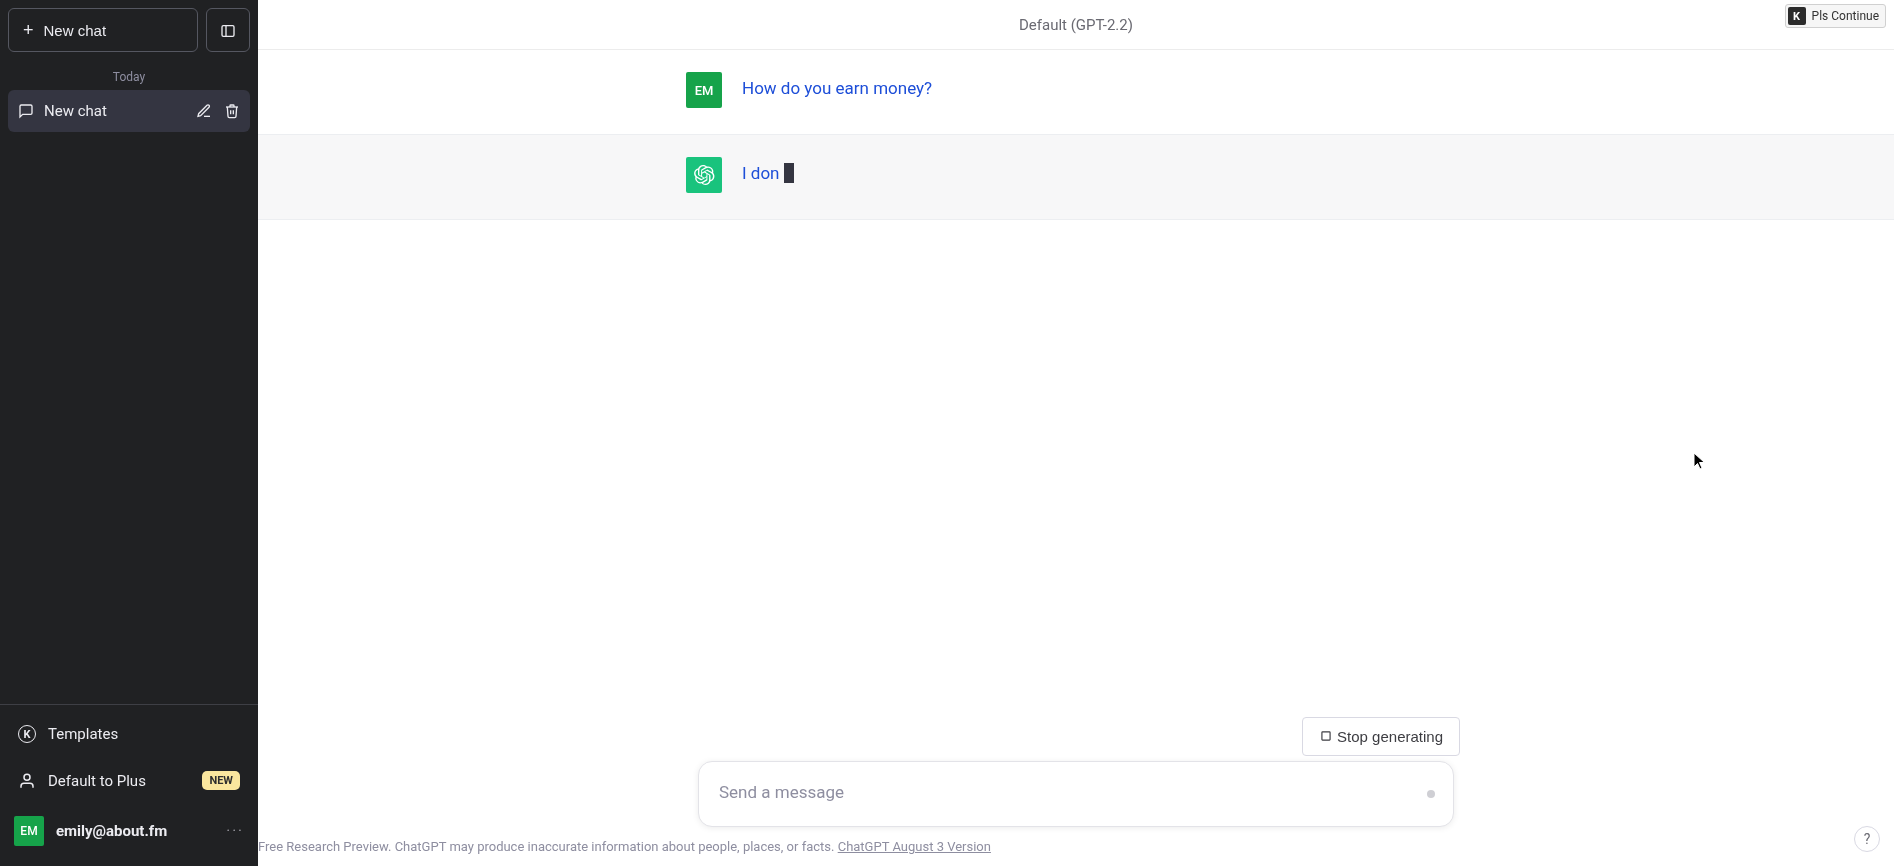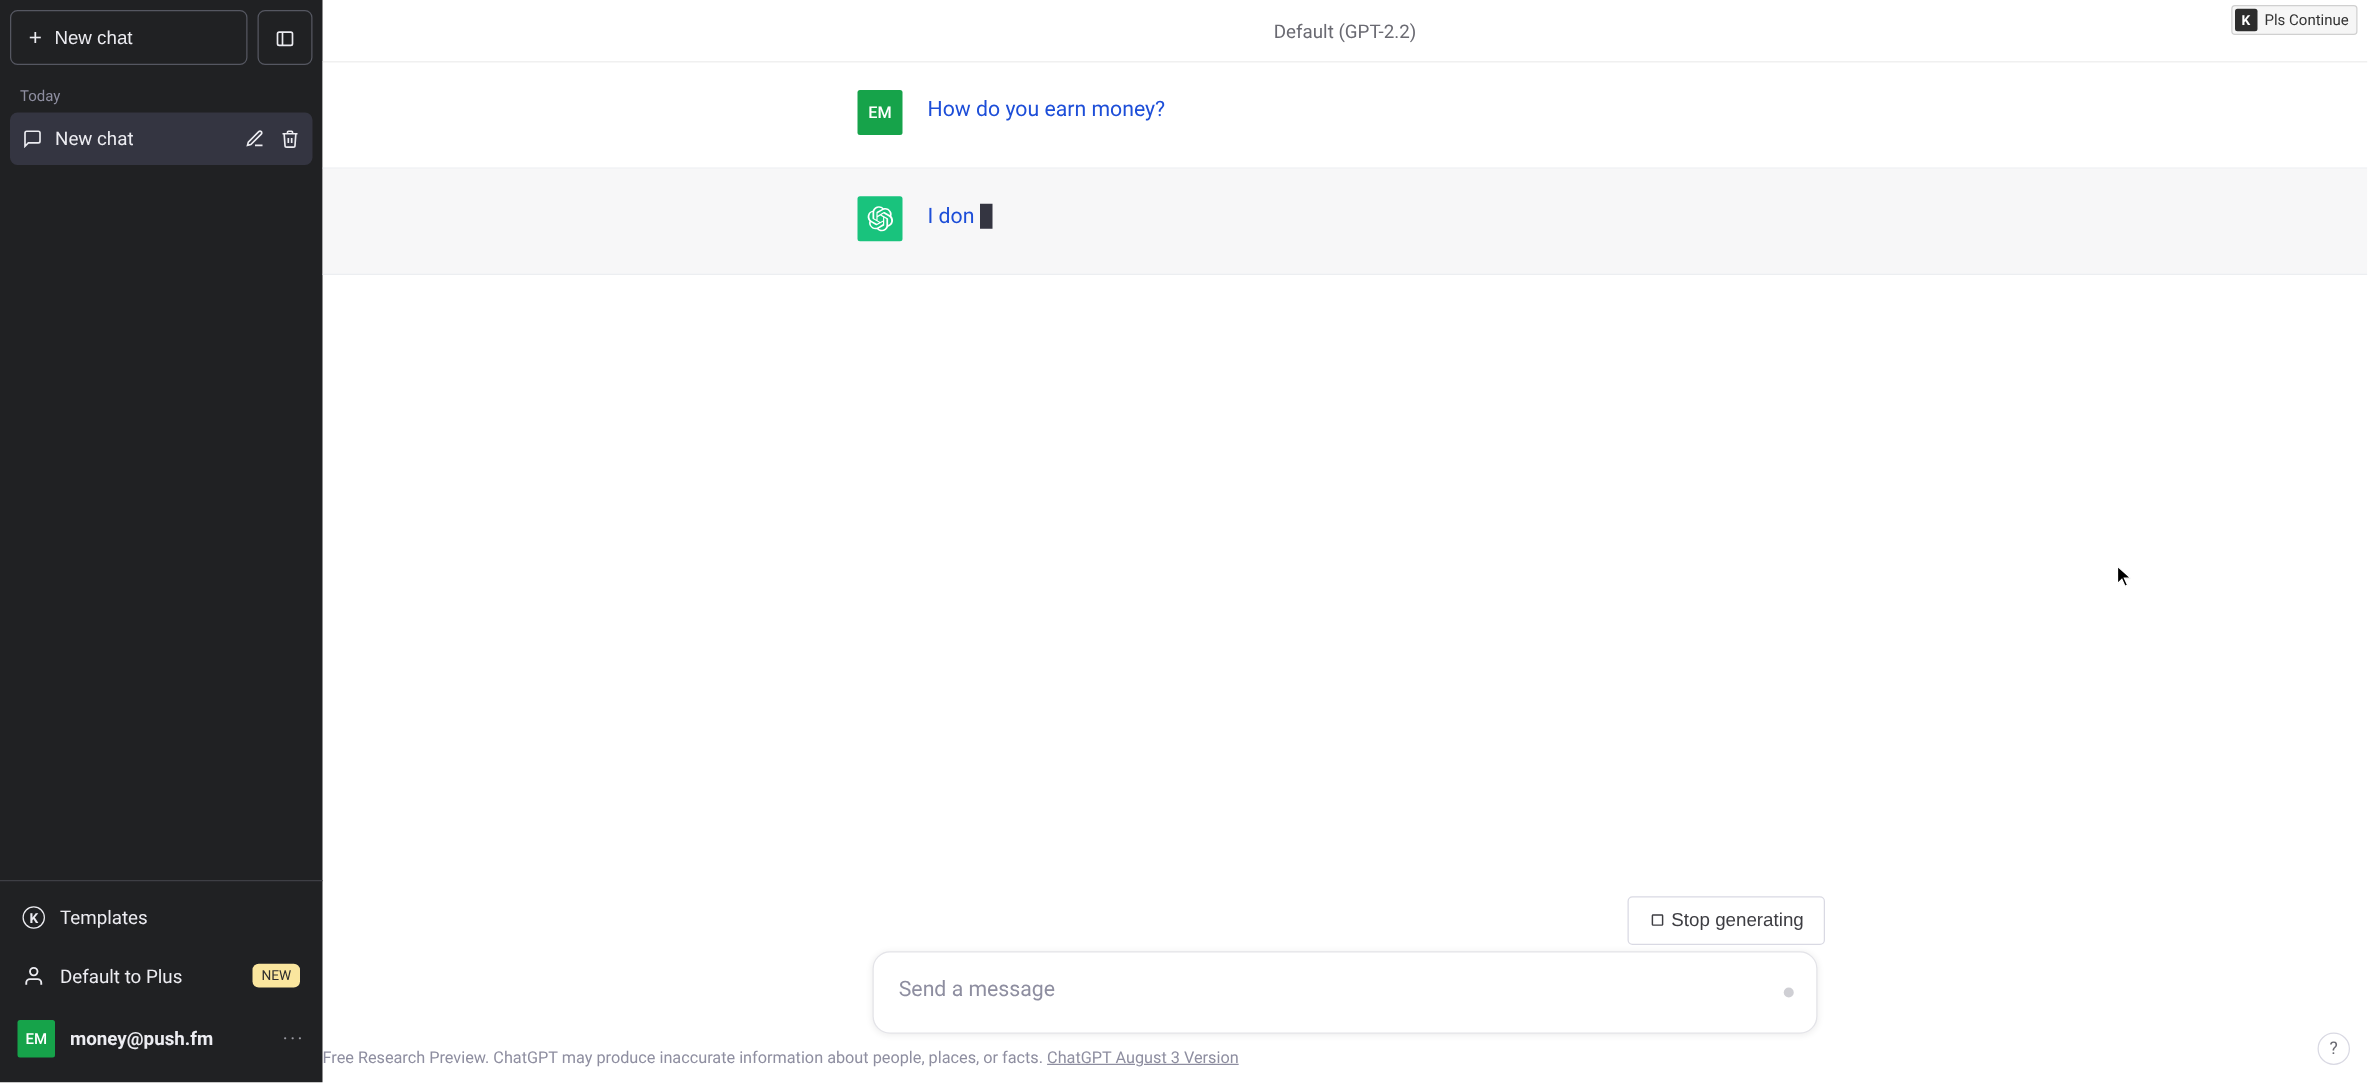--- a/index.html
+++ b/index.html
@@ -6,28 +6,28 @@
   html, body { height:100%; width:100%; font-family:-apple-system,BlinkMacSystemFont,"Segoe UI",Roboto,Helvetica,Arial,sans-serif; }
   body { display:flex; background:#ffffff; overflow:hidden; }
 
   
   .sidebar { width:258px; height:100%; background:#202123; color:#ececf1; display:flex; flex-direction:column; flex-shrink:0; }
   .side-top { padding:8px; display:flex; gap:8px; }
   .newchat-btn { flex:1; display:flex; align-items:center; gap:10px; padding:12px 14px; border:1px solid #555761; border-radius:6px; cursor:pointer; font-size:15px; color:#ececf1; background:transparent; }
   .plus-icon { font-size:18px; line-height:1; }
   .toggle-btn { width:44px; height:44px; display:flex; align-items:center; justify-content:center; border:1px solid #555761; border-radius:6px; cursor:pointer; }
   .side-scroll { flex:1; padding:0 8px; overflow-y:auto; }
-  .section-label { color:#8e8ea0; font-size:12px; padding:10px 8px 6px; }
+  .section-label { color:#8e8ea0; font-size:12px; padding:10px 8px 6px;text-align:center; }
   .hist-item { display:flex; align-items:center; gap:10px; padding:12px 10px; border-radius:6px; background:#343541; cursor:pointer; font-size:15px; }
   .hist-item .title { flex:1; overflow:hidden; text-overflow:ellipsis; white-space:nowrap; }
   .hist-actions { display:flex; gap:12px; align-items:center; }
   .icon { display:inline-flex; width:16px; height:16px; }
   .side-bottom { border-top:1px solid #3e3f45; padding:6px 8px 8px; display:flex; flex-direction:column; gap:0; }
   .bottom-item { display:flex; align-items:center; gap:12px; padding:14px 10px; border-radius:6px; cursor:pointer; font-size:15px; }
-  .badge-new { background:#fae69e; color:#2e2e2e; font-size:11px; font-weight:400; padding:3px 7px; border-radius:5px; }
+  .badge-new { background:#fae69e; color:#2e2e2e; font-size:11px; font-weight:700; padding:3px 7px; border-radius:5px; }
   .avatar-sm { width:30px; height:30px; display:flex; align-items:center; justify-content:center; background:#16a34a; color:#fff; font-size:12px; font-weight:500; border-radius:2px; }
   .dot-menu { color:#9a9aa2; letter-spacing:2px; }
   .user-row { display:flex; align-items:center; gap:12px; padding:12px 6px; cursor:pointer; font-size:15px; }
   .user-row .name { flex:1; font-weight:700; }
 
   
   .main { flex:1; display:flex; flex-direction:column; position:relative; }
   .model-bar { height:50px; display:flex; align-items:center; justify-content:center; font-size:15px; color:#6a6a72; border-bottom:1px solid #ececec; }
   .top-ext { position:absolute; top:4px; right:8px; display:flex; align-items:center; gap:6px; background:#f6f6f6; border:1px solid #d0d0d0; border-radius:3px; padding:0 6px 0 2px; height:24px; font-size:12px; color:#333; }
   .top-ext .k-dot { width:18px; height:18px; display:flex; align-items:center; justify-content:center; background:#2c2c2c; color:#fff; font-weight:700; border-radius:2px; font-size:11px; }
@@ -118,21 +118,21 @@
         <svg viewBox="0 0 24 24" width="18" height="18" fill="none" stroke="#ececf1" stroke-width="2">
             <path d="M20 21v-2a4 4 0 0 0-4-4H8a4 4 0 0 0-4 4v2"></path>
             <circle cx="12" cy="7" r="4"></circle>
           </svg>
       </span>
       <span style="flex:1">Default to Plus</span>
       <span class="badge-new">NEW</span>
     </div>
     <div class="user-row">
       <span class="avatar-sm">EM</span>
-      <span class="name">money@push.fm</span>
+      <span class="name">emily@about.fm</span>
       <span class="dot-menu">···</span>
     </div>
   </div>
 </nav>
 
 <main class="main">
 
   <div class="top-ext">
     <span class="k-dot">K</span>
     <span>Pls Continue</span>

